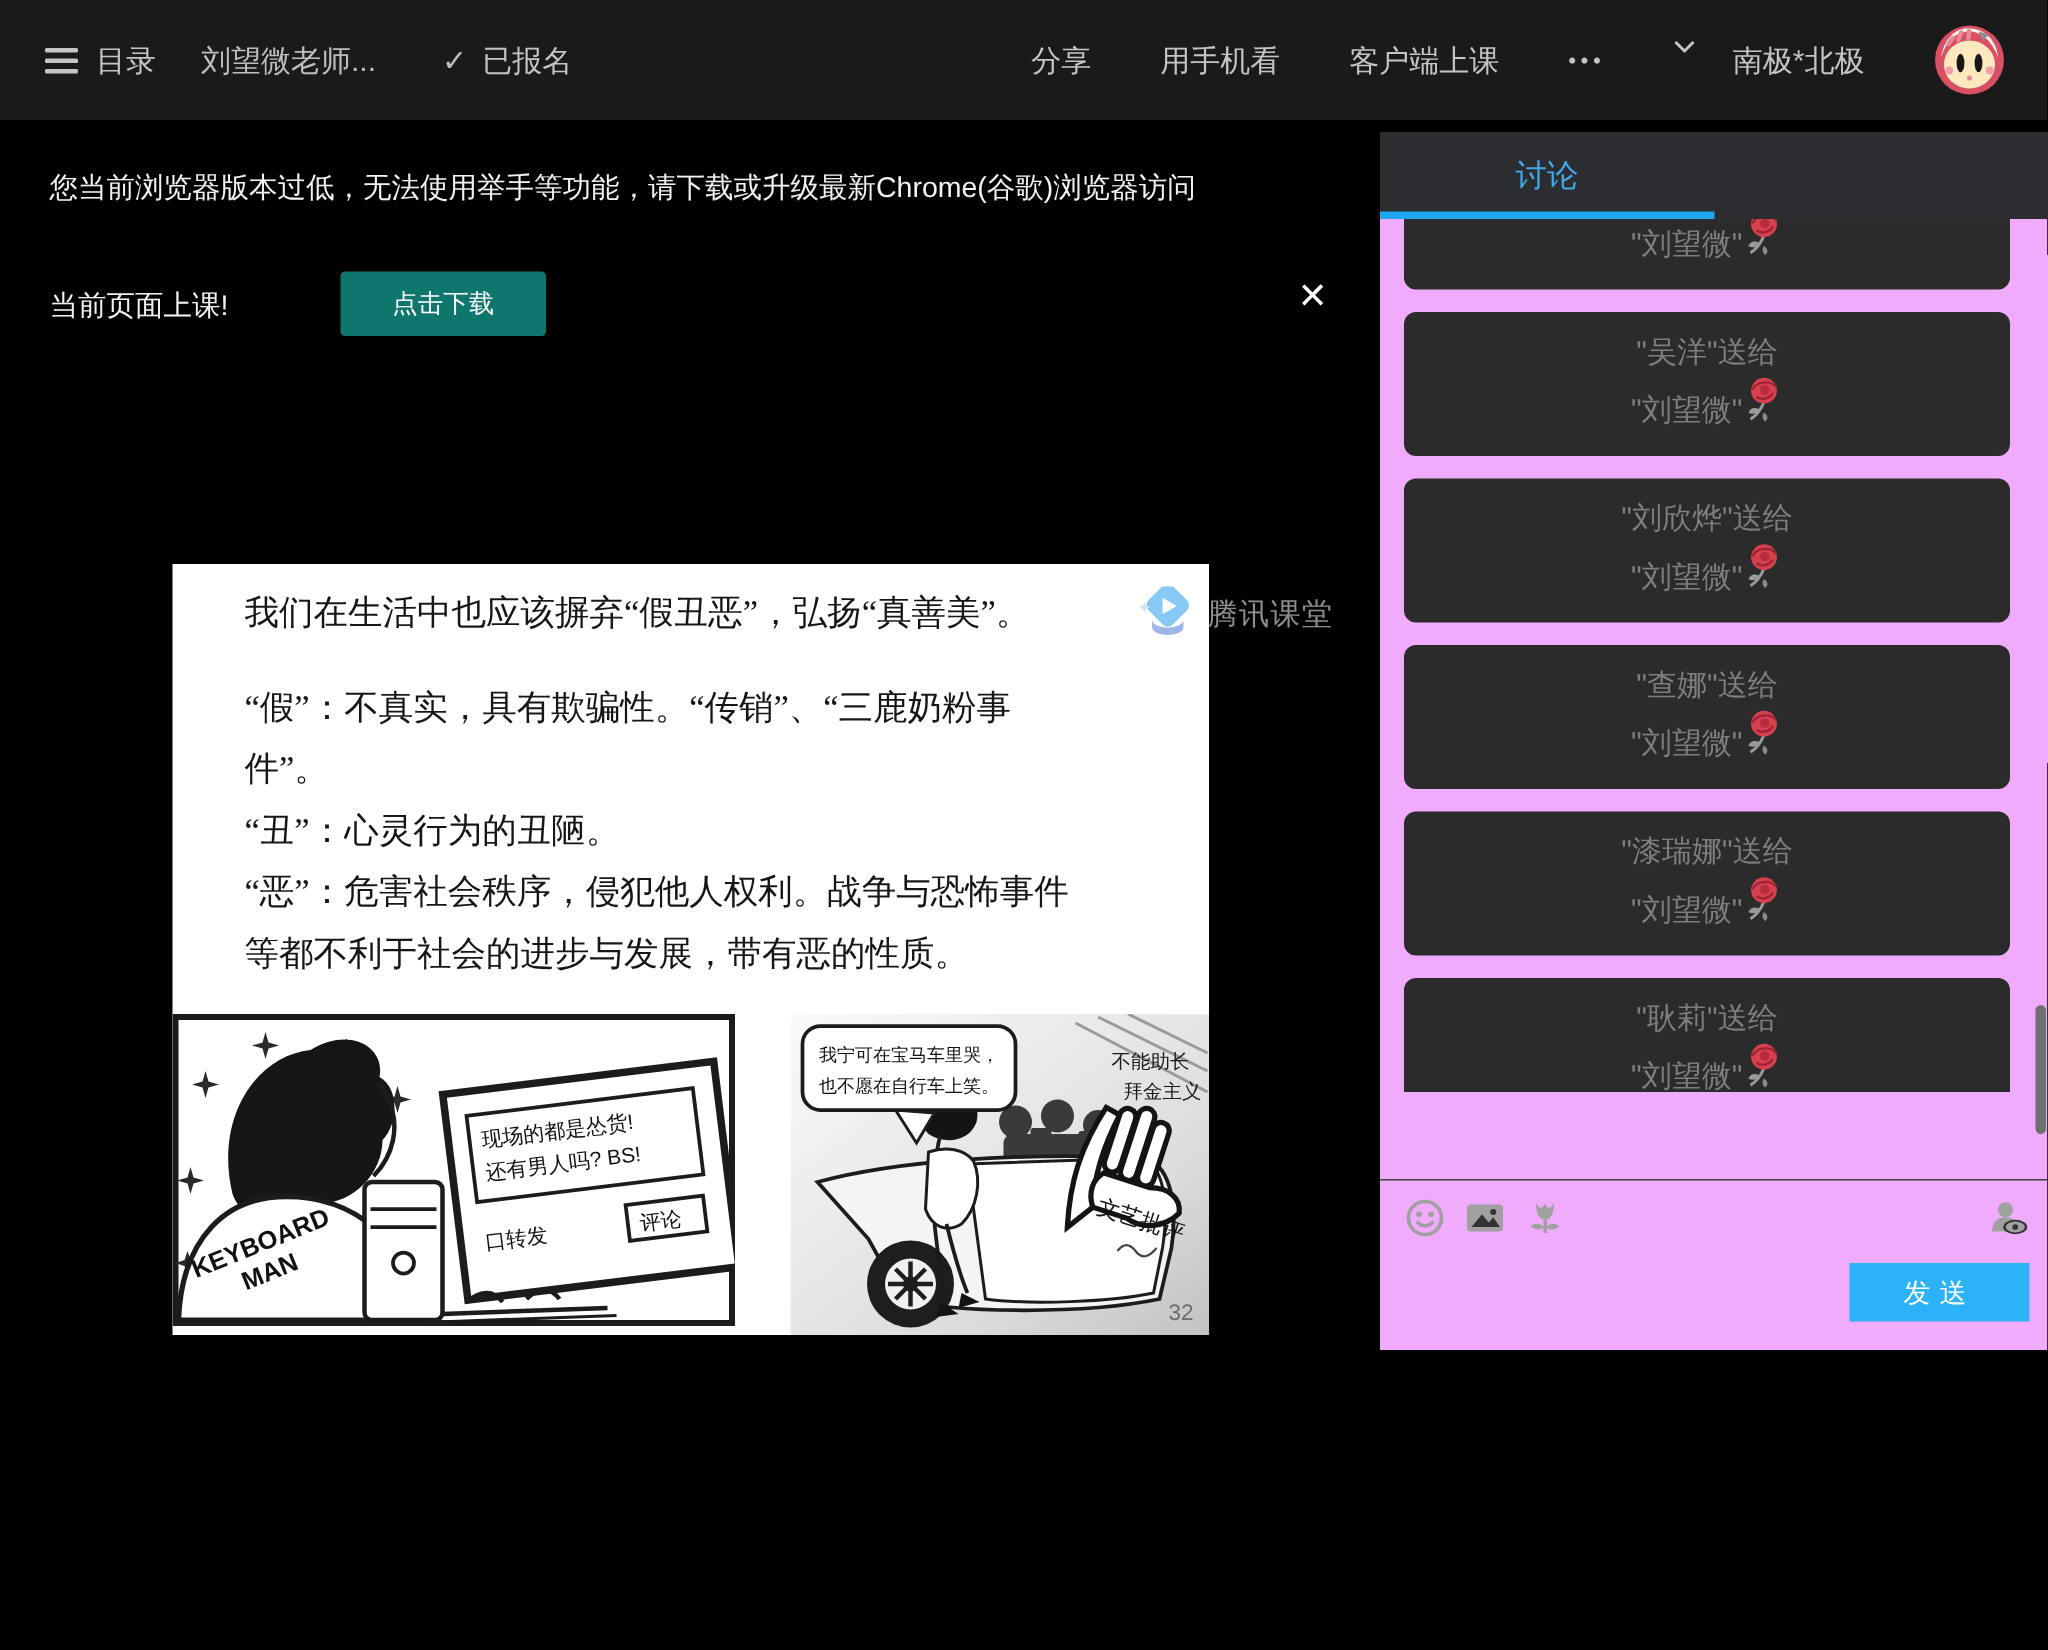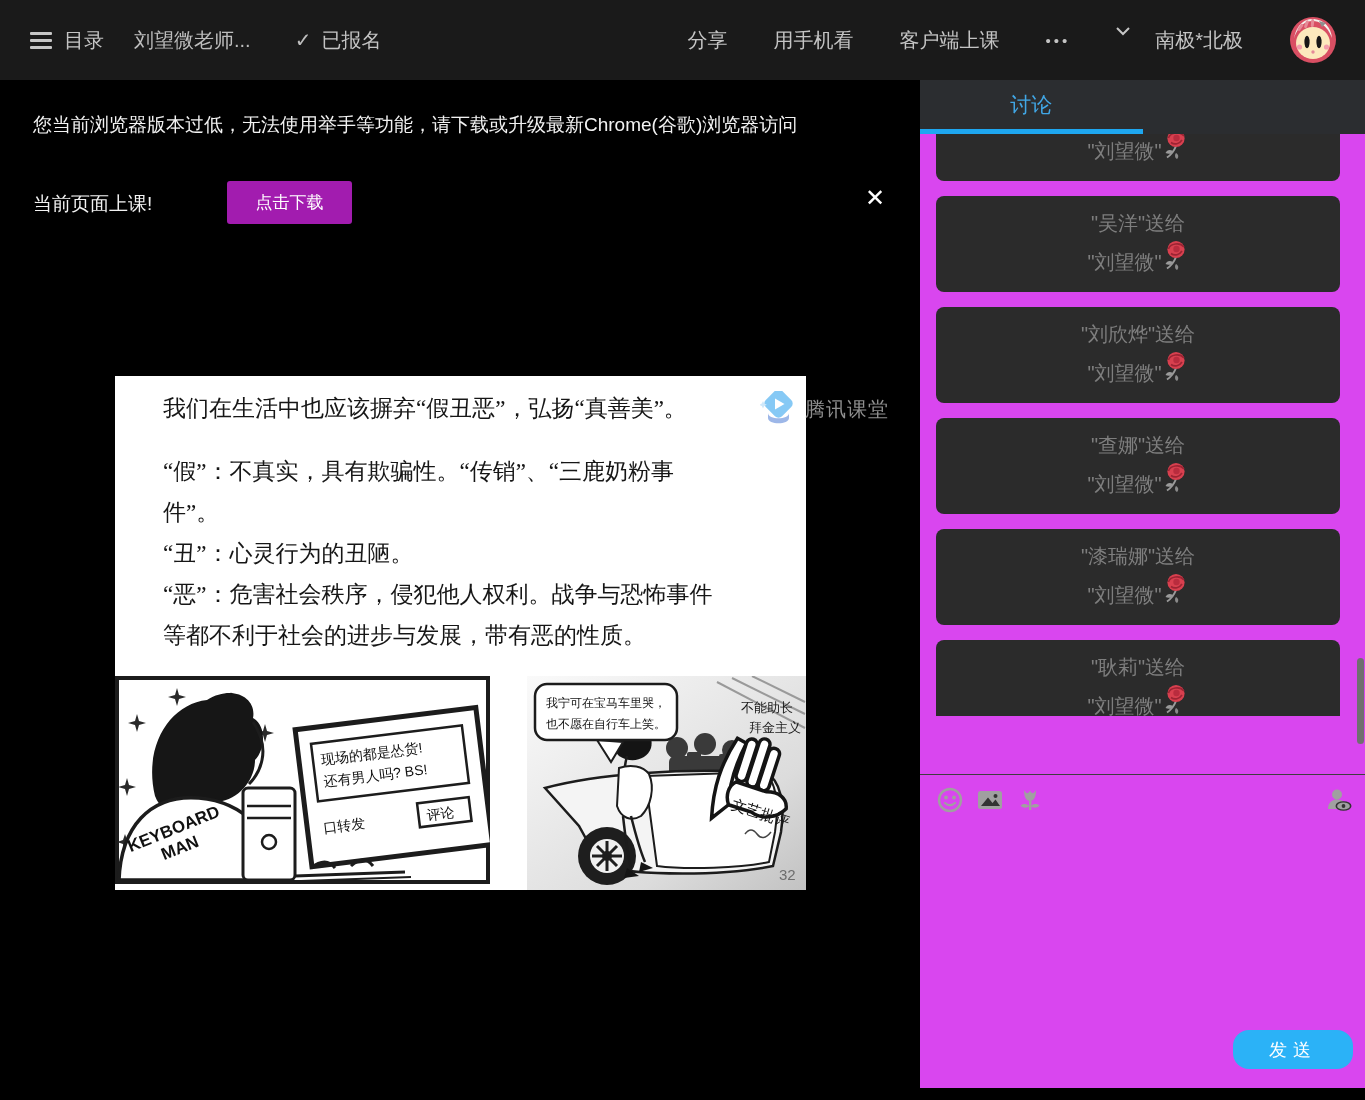--- a/index.html
+++ b/index.html
@@ -30,22 +30,22 @@
   .tb-user { display:flex; gap:25px; }
   .avatar { width:48px; height:48px; border-radius:50%; overflow:hidden; cursor:pointer; }
 
   
   .stage { position:absolute; left:0; top:88px; width:920px; height:1012px; background:#000; }
 
   
   .banner-line1 { position:absolute; left:33px; top:24px; color:#f2f2f2; font-size:19px; }
   .banner-line2 { position:absolute; left:33px; top:103px; color:#f2f2f2; font-size:19px; }
   .download-btn {
-    position:absolute; left:227px; top:93px; width:125px; height:43px;
-    background:#a21caf; color:#fff; font-size:17px; border:none; border-radius:3px; cursor:pointer;
+    position:absolute; left:227px; top:93px; width:137px; height:43px;
+    background:#0f766e; color:#fff; font-size:17px; border:none; border-radius:3px; cursor:pointer;
     font-family:"Liberation Sans", sans-serif;
   }
   .banner-close {
     position:absolute; left:860px; top:95px; color:#fff; font-size:24px; cursor:pointer;
     width:30px; height:30px; text-align:center; line-height:30px;
   }
 
   
   .slide {
     position:absolute; left:115px; top:288px; width:691px; height:514px;
@@ -57,22 +57,22 @@
   .comics { position:absolute; left:0; top:300px; width:691px; height:214px; display:flex; gap:37px; }
   .comic-left  { width:375px; height:208px; }
   .comic-right { width:279px; height:214px; }
 
   
   .watermark { position:absolute; left:760px; top:303px; display:flex; align-items:center; z-index:5; }
   .watermark .wm-text { margin-left:9px; color:#8f8f8f; font-size:20px; letter-spacing:1px; }
 
   
   .sidebar {
-    position:absolute; left:920px; top:76px; width:445px; height:1012px;
-    background:#d946ef;
+    position:absolute; left:920px; top:88px; width:445px; height:812px;
+    background:#f0abfc;
   }
   .tabbar {
     position:absolute; left:0; top:0; width:445px; height:58px;
     background:#2b2d30; display:flex;
   }
   .tab { width:50%; display:flex; align-items:center; justify-content:center;
          font-size:21px; color:#dcdcdc; cursor:pointer; position:relative; }
   .tab.active { color:#41a7e6; }
   .tab.active::after {
     content:""; position:absolute; left:0; bottom:0; width:100%; height:5px; background:#1ea7f0;
@@ -102,21 +102,21 @@
   .ct-icon.member { margin-left:auto; margin-right:12px; }
 
   .chat-input {
     position:absolute; left:0; top:749px; width:430px; height:195px;
     background:transparent; border:none; outline:none; resize:none;
     color:#ddd; font-size:18px; padding:10px 16px; font-family:"Liberation Sans", sans-serif;
   }
   .send-btn {
     position:absolute; right:12px; bottom:19px; width:120px; height:39px;
     background:#2bb2f7; color:#fff; font-size:18px; letter-spacing:6px;
-    border:none; border-radius:16px; cursor:pointer; font-family:Liberation Sans, sans-serif;
+    border:none; border-radius:0; cursor:pointer; font-family:Liberation Sans, sans-serif;
   }
   .scroll-thumb {
     position:absolute; left:437px; top:582px; width:7px; height:86px;
     background:#6f6f6f; border-radius:4px; cursor:pointer;
   }
 </style>
 </head>
 <body>
 
 <div class="topbar">

